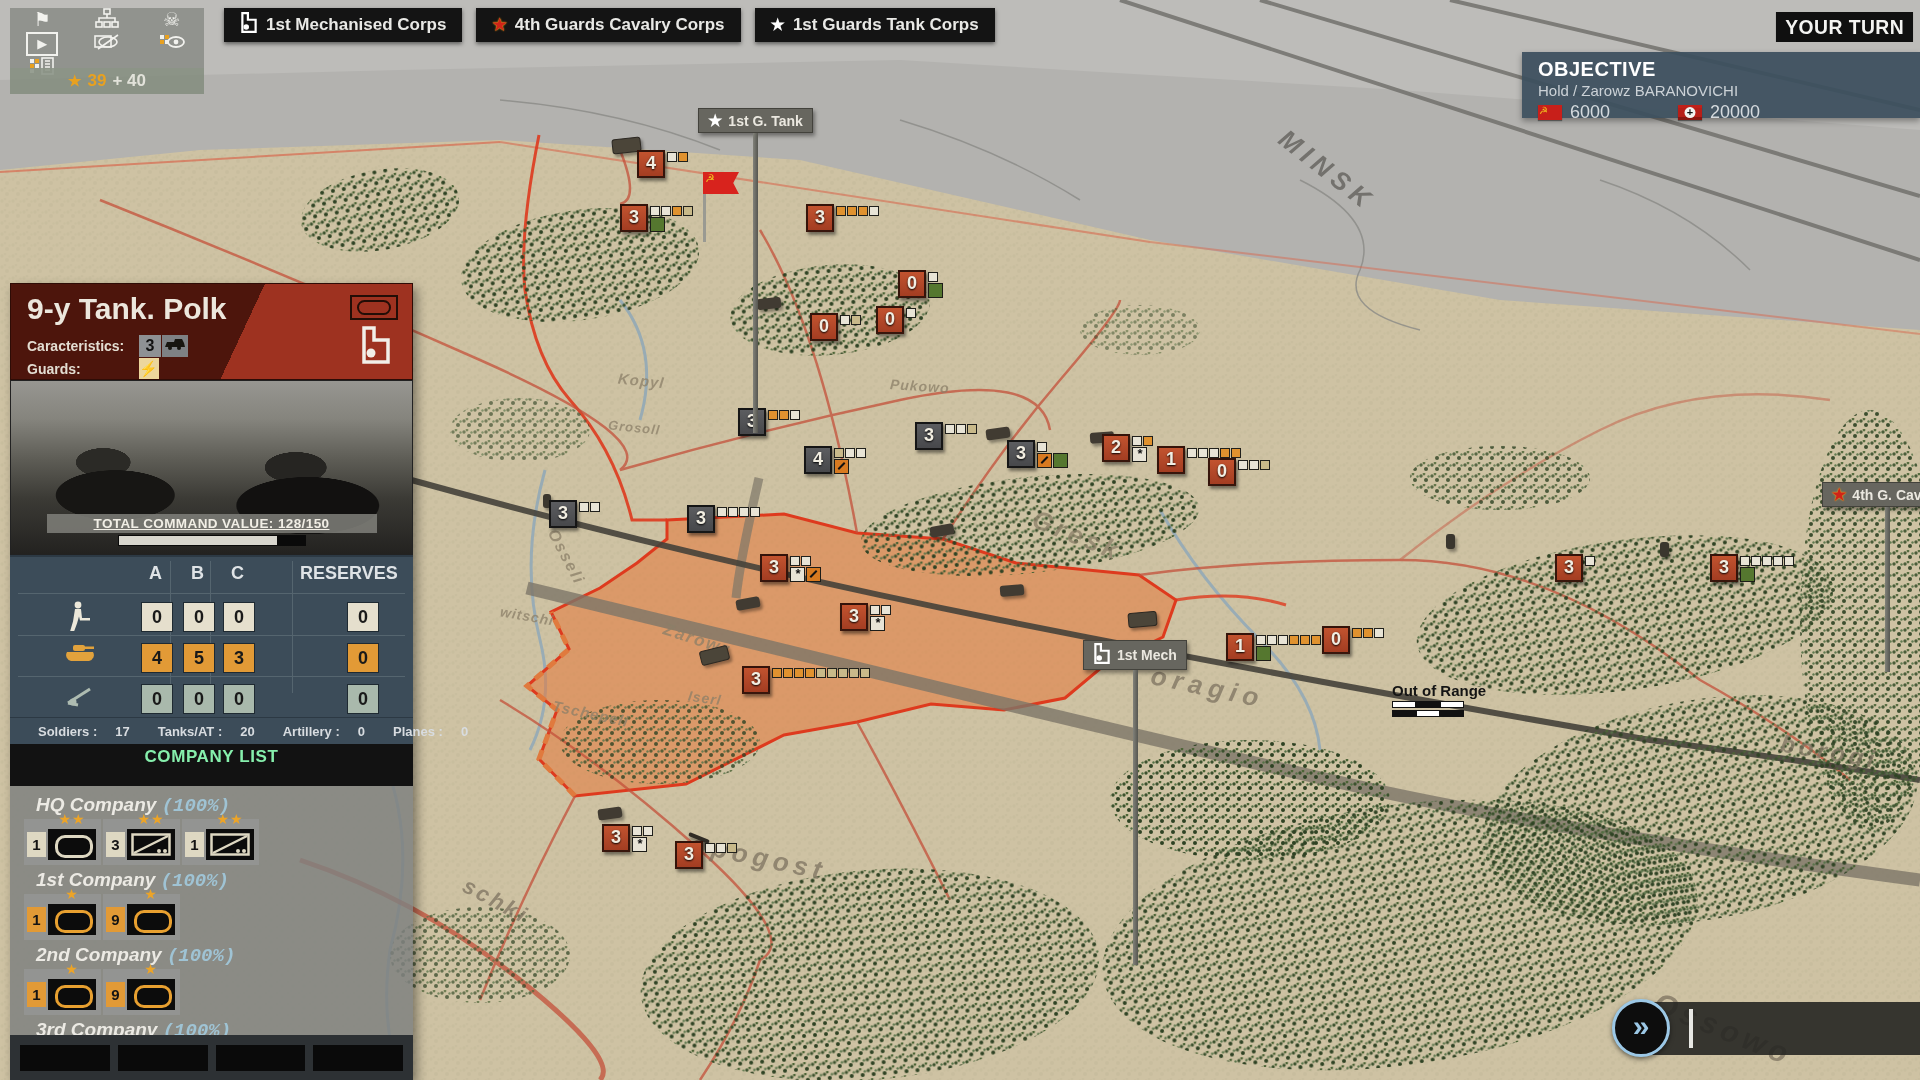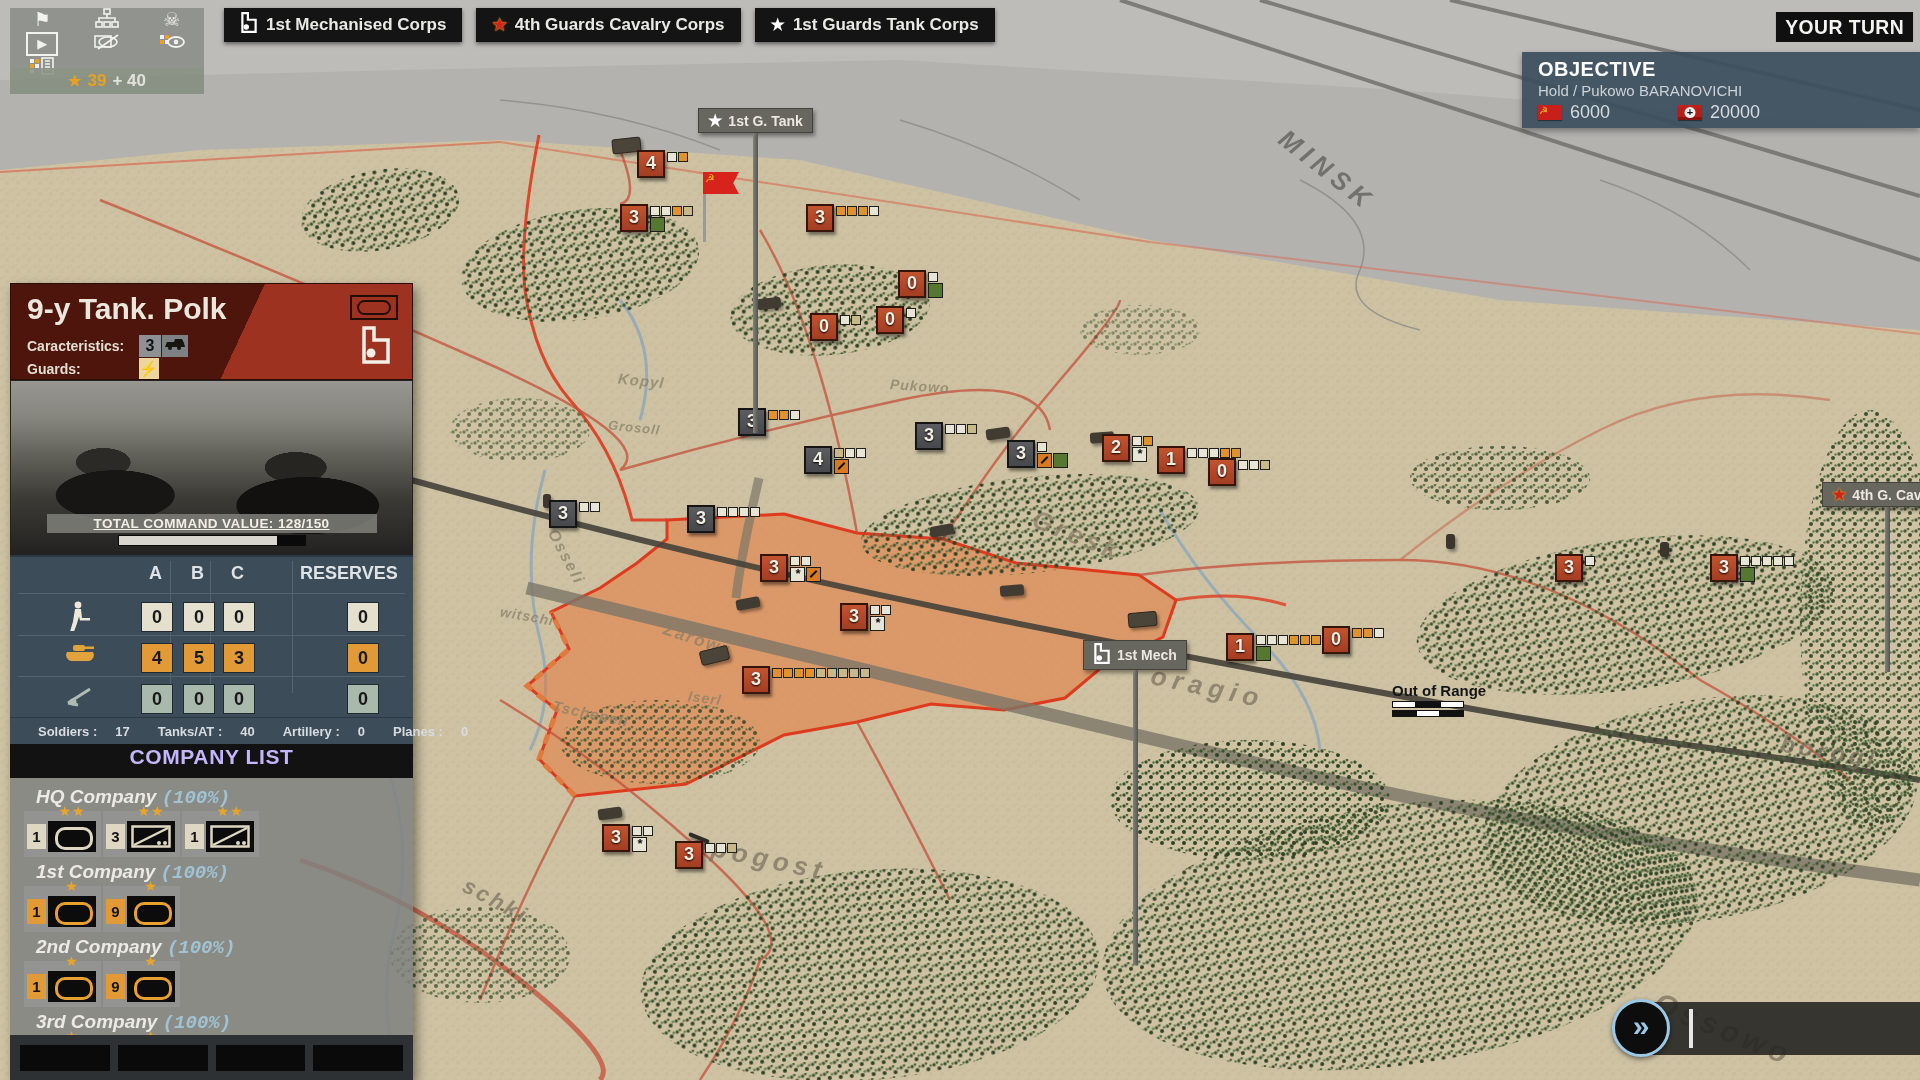--- a/index.html
+++ b/index.html
@@ -50,21 +50,21 @@
     background:rgba(128,138,122,.8);display:flex;align-items:center;justify-content:center;gap:6px;
     font-size:17px;font-weight:bold;}
   .scorebar .st{color:#e8a120;font-size:15px;}
   .scorebar .sc{color:#e8a120;}
   .scorebar .pl{color:#e2e2da;}
   .tabs{position:absolute;left:224px;top:8px;z-index:20;display:flex;gap:14px;}
   .tab{height:34px;display:flex;align-items:center;gap:8px;padding:0 16px;background:#141414;
     color:#e9e9e6;font-size:17px;font-weight:bold;white-space:nowrap;cursor:pointer;box-shadow:0 2px 4px rgba(0,0,0,.5);}
   .yourturn{position:absolute;right:7px;top:12px;z-index:20;background:#101010;color:#f4f4f2;
     font-size:21px;font-weight:800;letter-spacing:.5px;padding:3px 10px;transform:scaleX(.92);transform-origin:right;}
-  .objective{position:absolute;left:1522px;top:52px;width:398px;height:76px;z-index:19;
+  .objective{position:absolute;left:1522px;top:52px;width:398px;height:66px;z-index:19;
     background:rgba(59,79,94,.93);color:#fff;padding:6px 16px 0 16px;box-sizing:border-box;box-shadow:0 3px 6px rgba(0,0,0,.35);}
   .objective .ti{font-size:20px;font-weight:800;letter-spacing:.5px;}
   .objective .su{font-size:15px;color:#ccd2d7;margin-top:1px;}
   .objrow{display:flex;align-items:center;gap:8px;margin-top:3px;font-size:18px;color:#d5dade;}
   .fl{width:24px;height:15px;display:inline-block;position:relative;box-shadow:0 1px 1px rgba(0,0,0,.4);}
   .fl-sov{background:#c81f1a;color:#f0c020;font-size:10px;line-height:11px;padding-left:1px;box-sizing:border-box;}
   .fl-ger{background:linear-gradient(180deg,#c0201a 0 20%,#b71e18 20% 80%,#8a1510 80%);}
   .fl-ger::after{content:'+';position:absolute;left:50%;top:50%;transform:translate(-50%,-54%);
     width:11px;height:11px;background:#f2f2f0;border-radius:50%;color:#111;font-weight:bold;font-size:11px;line-height:11px;text-align:center;}
   .ger2{margin-left:60px;}
@@ -111,21 +111,21 @@
   .utable .res{}
   .vline{position:absolute;top:4px;bottom:24px;width:1px;background:#55656f;}
   .hline{position:absolute;left:8px;right:8px;height:1px;background:#55656f;}
   .cell{position:absolute;width:30px;height:28px;border:1px solid #1f2a32;
     font-size:18px;font-weight:800;color:#191919;text-align:center;line-height:28px;}
   .c-cream{background:#e5dfcd;} .c-orange{background:#e29a36;} .c-green{background:#a9b9ac;}
   .rowicon{position:absolute;left:48px;width:44px;text-align:center;}
   .statsrow{display:flex;background:#3c4c59;height:26px;align-items:center;
     font-size:13px;font-weight:bold;color:#d8dce0;border-top:1px solid #2c3944;}
   .statsrow span{white-space:nowrap;}
-  .clhead{height:34px;background:#121212;color:#c4b5fd;font-size:21px;font-weight:800;
+  .clhead{height:42px;background:#121212;color:#86efac;font-size:17px;font-weight:800;
     text-align:center;line-height:26px;letter-spacing:.6px;}
   .companies{background:rgba(126,129,128,.84);padding:4px 0 0 0;}
   .csec .cname{margin:4px 0 2px 26px;font-size:19px;font-weight:bold;font-style:italic;color:#eceae4;}
   .csec .pct{color:#9fc3d4;font-family:Liberation Mono, monospace;}
   .chiprow{display:flex;gap:2px;margin-left:14px;}
   .chip{position:relative;width:77px;height:46px;background:rgba(154,157,156,.55);cursor:pointer;}
   .chip .cnt{position:absolute;left:3px;top:13px;width:19px;height:25px;font-size:15px;font-weight:800;
     color:#141414;text-align:center;line-height:25px;}
   .t-cream .cnt{background:#ded8c2;} .t-orange .cnt{background:#e29a36;}
   .chip .sym{position:absolute;left:24px;top:10px;width:48px;height:31px;background:#0c0c0c;}
@@ -291,21 +291,21 @@
       <div class="tab">
         <span><span class="star-w">★</span></span>
         <span>1st Guards Tank Corps</span>
       </div>
     </div>
 
   <div class="yourturn">YOUR TURN</div>
 
   <div class="objective">
     <div class="ti">OBJECTIVE</div>
-    <div class="su">Hold / Pukowo BARANOVICHI</div>
+    <div class="su">Hold / Zarowz BARANOVICHI</div>
     <div class="objrow">
       <span class="fl fl-sov">☭</span>
       <span>6000</span>
       <span class="fl fl-ger ger2"></span>
       <span>20000</span>
     </div>
   </div>
 
   <div id="maplayer">
       <div class="maplabel" style="left: 1270px; top: 155px; font-size: 26px; color: rgb(94, 92, 87); letter-spacing: 6px; transform: rotate(38deg);">MINSK</div>
@@ -596,21 +596,21 @@
           </svg></span>
         <span class="cell c-green" style="left:131px;top:127px">0</span>
         <span class="cell c-green" style="left:173px;top:127px">0</span>
         <span class="cell c-green" style="left:213px;top:127px">0</span>
         <span class="cell c-green" style="left:337px;top:127px">0</span>
       </div>
     <div class="statsrow" id="statsrow">
         <span style="margin-left:28px">Soldiers :</span>
         <span style="margin-left:18px">17</span>
         <span style="margin-left:28px">Tanks/AT :</span>
-        <span style="margin-left:18px">40</span>
+        <span style="margin-left:18px">20</span>
         <span style="margin-left:28px">Artillery :</span>
         <span style="margin-left:18px">0</span>
         <span style="margin-left:28px">Planes :</span>
         <span style="margin-left:18px">0</span>
       </div>
     <div class="clhead">COMPANY LIST</div>
     <div class="companies" id="companies">
         <div class="csec">
    <div class="cname">HQ Company <span class="pct">(100%)</span></div>
    <div class="chiprow">

